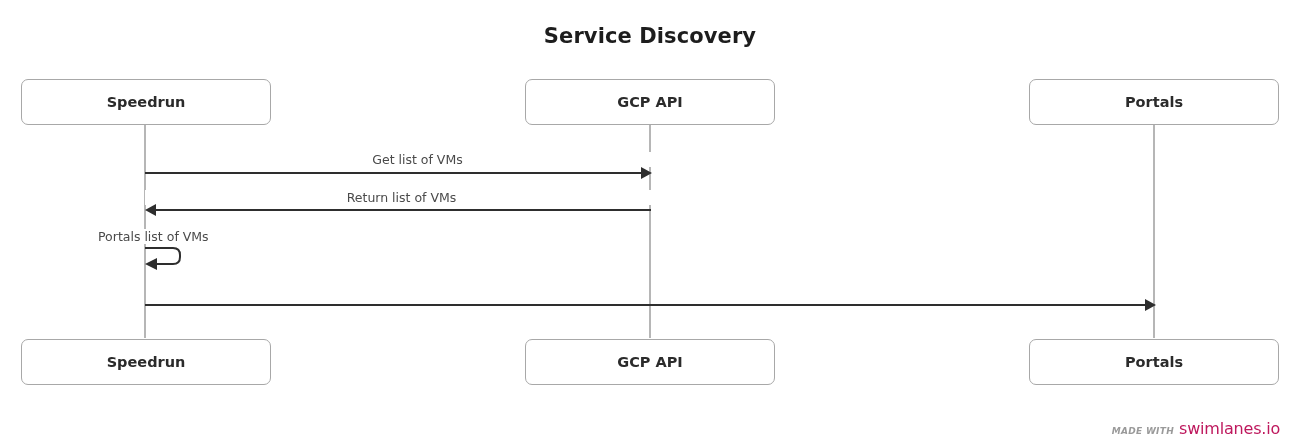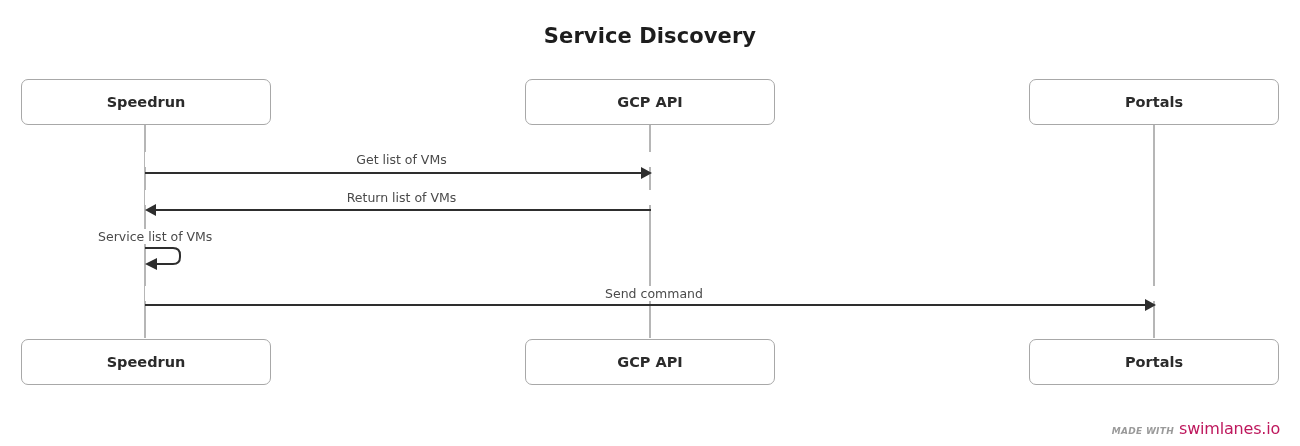--- a/index.html
+++ b/index.html
@@ -144,37 +144,36 @@
   </div>
 
   <div class="participant-box" style="left:525px; top:79px;">
     <span class="participant-label">GCP API</span>
   </div>
 
   <div class="participant-box" style="left:1029px; top:79px;">
     <span class="participant-label">Portals</span>
   </div>
 
-  <div class="message-label center" style="left:145px; top:152px; width:505px;">Get list of VMs</div>
+  <div class="message-label center" style="left:161px; top:152px; width:505px;">Get list of VMs</div>
   <div class="message-line" style="left:145px; top:172px; width:497px;"></div>
   <div class="arrow-head right" style="left:641px; top:167px;"></div>
 
   <div class="message-label center" style="left:145px; top:190px; width:505px;text-align:center;">Return list of VMs</div>
   <div class="message-line" style="left:156px; top:209px; width:495px;"></div>
   <div class="arrow-head left" style="left:145px; top:204px;"></div>
 
-  <div class="message-label" style="left:94px; top:229px;">Service list of VMs</div>
+  <div class="message-label" style="left:94px; top:229px;">Portals list of VMs</div>
   <div class="self-loop" style="left:140px; top:240px;">
     <svg width="60" height="40" viewBox="0 0 60 40">
       <path d="M 5 8 L 33 8 Q 40 8 40 15 L 40 17 Q 40 24 33 24 L 17 24" fill="none" stroke="#2e2e2e" stroke-width="2"></path>
       <polygon points="17,18 5,24 17,30" fill="#2e2e2e"></polygon>
     </svg>
   </div>
 
-  <div class="message-label center" style="left:145px; top:286px; width:1010px;">Send command</div>
   <div class="message-line" style="left:145px; top:304px; width:1001px;"></div>
   <div class="arrow-head right" style="left:1145px; top:299px;"></div>
 
   <div class="participant-box" style="left:21px; top:339px;">
     <span class="participant-label">Speedrun</span>
   </div>
 
   <div class="participant-box" style="left:525px; top:339px;">
     <span class="participant-label">GCP API</span>
   </div>

